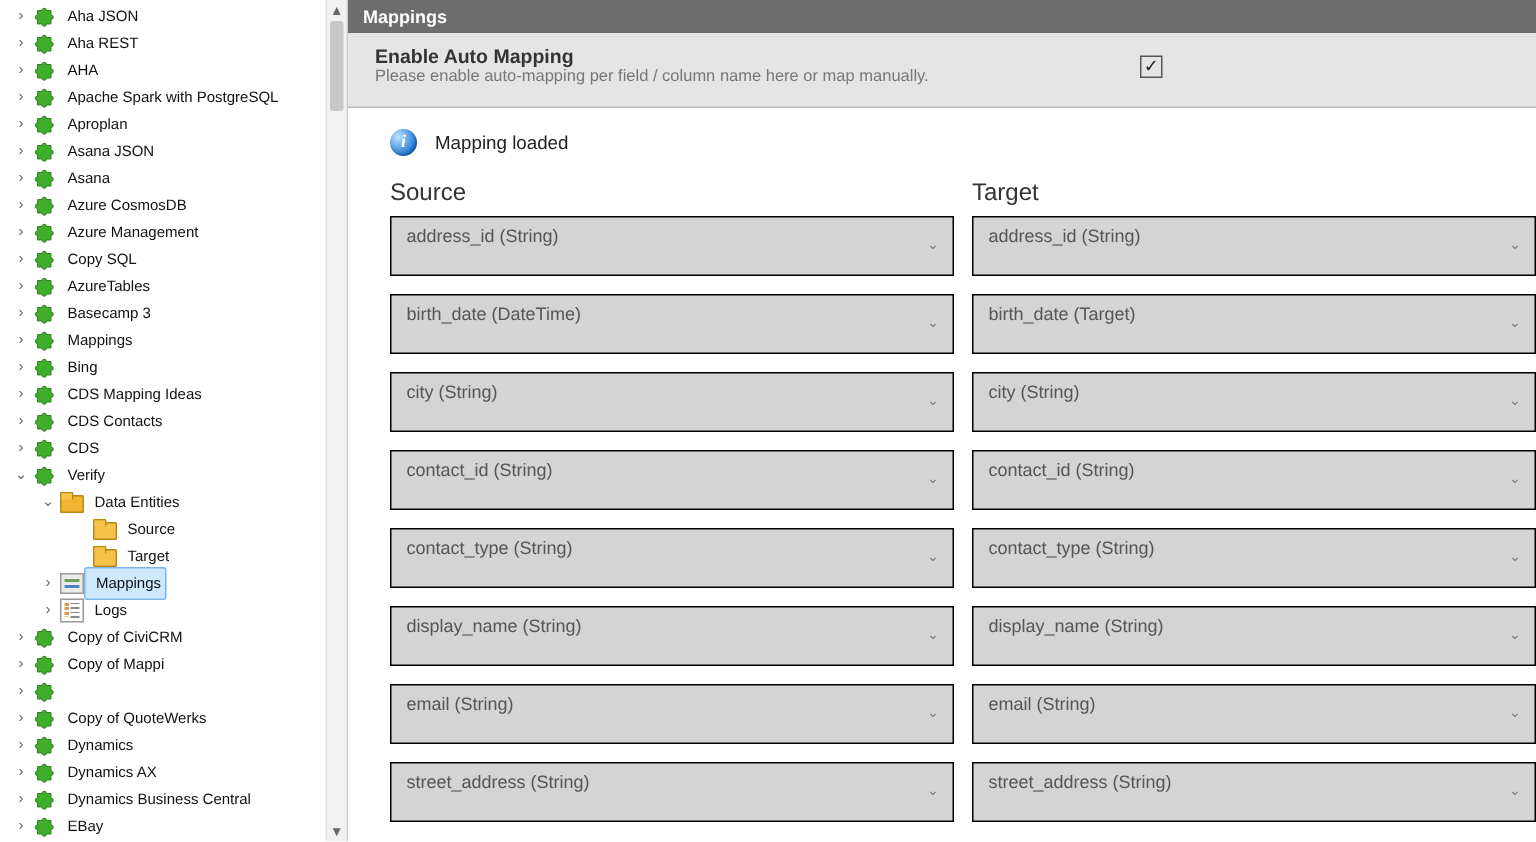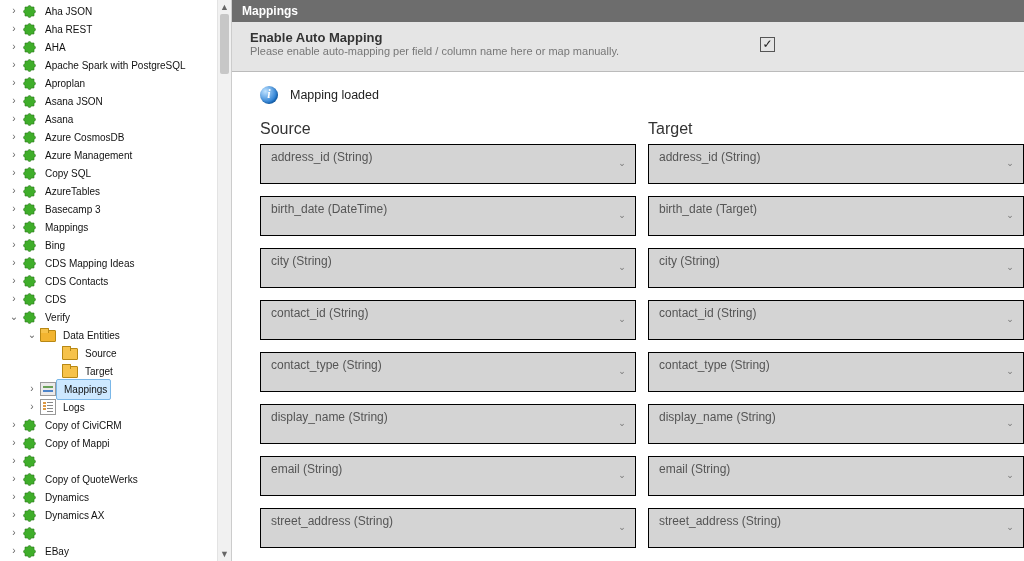--- a/index.html
+++ b/index.html
@@ -380,20 +380,21 @@
           <span class="ico-puzzle"><svg viewBox="0 0 16 16">
   <path fill="#3fae2a" stroke="#2b7a1c" stroke-width="0.6" d="M3 4 h3 a1.5 1.5 0 1 1 3 0 h3 v3 a1.5 1.5 0 1 1 0 3 v3 h-3 a1.5 1.5 0 1 1 -3 0 h-3 v-3 a1.5 1.5 0 1 1 0 -3 z"></path>
 </svg></span>
           <span class="label-box"><span class="label">Dynamics AX</span></span>
         </div>
         <div class="tree-row indent0">
           <span class="exp">›</span>
           <span class="ico-puzzle"><svg viewBox="0 0 16 16">
   <path fill="#3fae2a" stroke="#2b7a1c" stroke-width="0.6" d="M3 4 h3 a1.5 1.5 0 1 1 3 0 h3 v3 a1.5 1.5 0 1 1 0 3 v3 h-3 a1.5 1.5 0 1 1 -3 0 h-3 v-3 a1.5 1.5 0 1 1 0 -3 z"></path>
 </svg></span>
+          <span class="label-box"><span class="label">Dynamics Business Central</span></span>
         </div>
         <div class="tree-row indent0">
           <span class="exp">›</span>
           <span class="ico-puzzle"><svg viewBox="0 0 16 16">
   <path fill="#3fae2a" stroke="#2b7a1c" stroke-width="0.6" d="M3 4 h3 a1.5 1.5 0 1 1 3 0 h3 v3 a1.5 1.5 0 1 1 0 3 v3 h-3 a1.5 1.5 0 1 1 -3 0 h-3 v-3 a1.5 1.5 0 1 1 0 -3 z"></path>
 </svg></span>
           <span class="label-box"><span class="label">EBay</span></span>
         </div>
       </div>
     <div class="vscroll">

